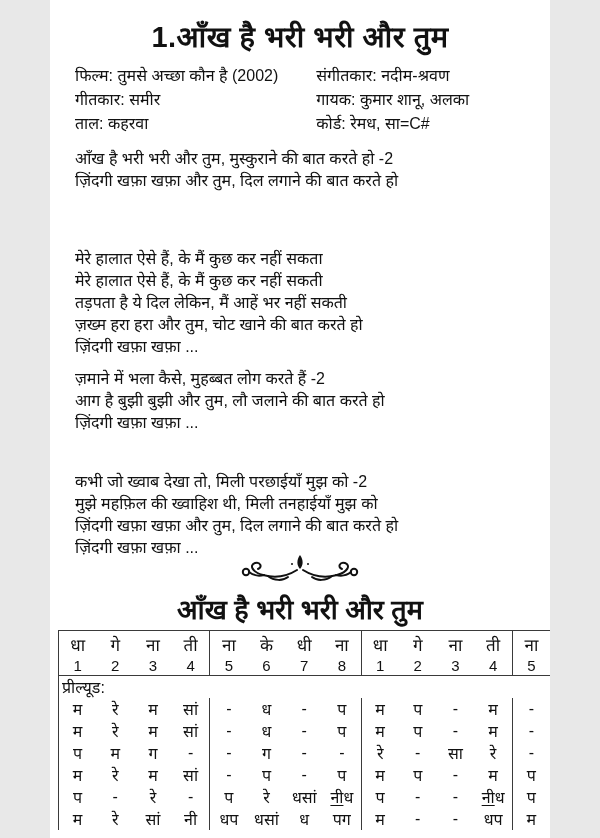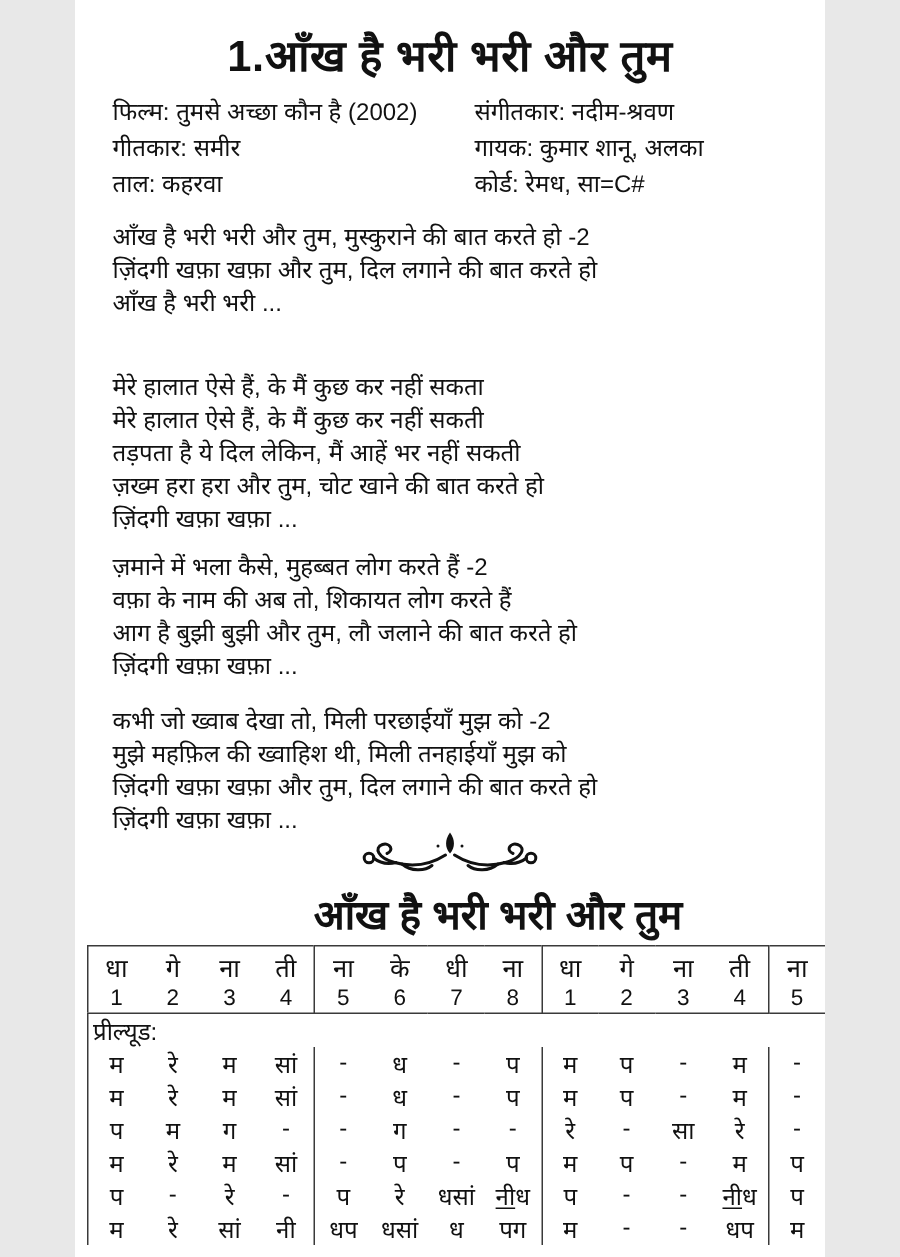--- a/index.html
+++ b/index.html
@@ -53,21 +53,20 @@
     text-align: center;
   }
   .section-title {
     position: absolute;
     top: 590px;
     left: 0;
     width: 100%;
     text-align: center;
     font-size: 27px;
     font-weight: 700;
-    margin-left: 32px;
   }
   .notation-table {
     position: absolute;
     top: 630px;
     left: 8px;
     width: 606px;           
     border-collapse: collapse;
     table-layout: fixed;
     border-left: 1px solid #3a3a3a;
     border-top: 1px solid #3a3a3a;
@@ -102,34 +101,32 @@
     <div class="meta-col right">
       <p>संगीतकार: नदीम-श्रवण</p>
       <p>गायक: कुमार शानू, अलका</p>
       <p>कोर्ड: रेमध, सा=C#</p>
     </div>
   </div>
 
   <div class="lyrics v1">
     <p>आँख है भरी भरी और तुम, मुस्कुराने की बात करते हो -2</p>
     <p>ज़िंदगी खफ़ा खफ़ा और तुम, दिल लगाने की बात करते हो</p>
-    <p>आँख है भरी भरी ...</p>
   </div>
 
   <div class="lyrics v2">
     <p>मेरे हालात ऐसे हैं, के मैं कुछ कर नहीं  सकता</p>
     <p>मेरे हालात ऐसे हैं, के मैं कुछ कर नहीं  सकती</p>
     <p>तड़पता है ये दिल लेकिन, मैं आहें भर नहीं  सकती</p>
     <p>ज़ख्म हरा हरा और तुम, चोट खाने की बात करते हो</p>
     <p>ज़िंदगी खफ़ा खफ़ा ...</p>
   </div>
 
   <div class="lyrics v3">
     <p>ज़माने में भला कैसे, मुहब्बत लोग करते हैं -2</p>
-    <p>वफ़ा के नाम की अब तो, शिकायत लोग करते हैं</p>
     <p>आग है बुझी बुझी और तुम, लौ जलाने की बात करते हो</p>
     <p>ज़िंदगी खफ़ा खफ़ा ...</p>
   </div>
 
   <div class="lyrics v4">
     <p>कभी जो ख्वाब देखा तो, मिली परछाईयाँ मुझ को -2</p>
     <p>मुझे महफ़िल की ख्वाहिश थी, मिली तनहाईयाँ मुझ को</p>
     <p>ज़िंदगी खफ़ा खफ़ा और तुम, दिल लगाने की बात करते हो</p>
     <p>ज़िंदगी खफ़ा खफ़ा ...</p>
   </div>

